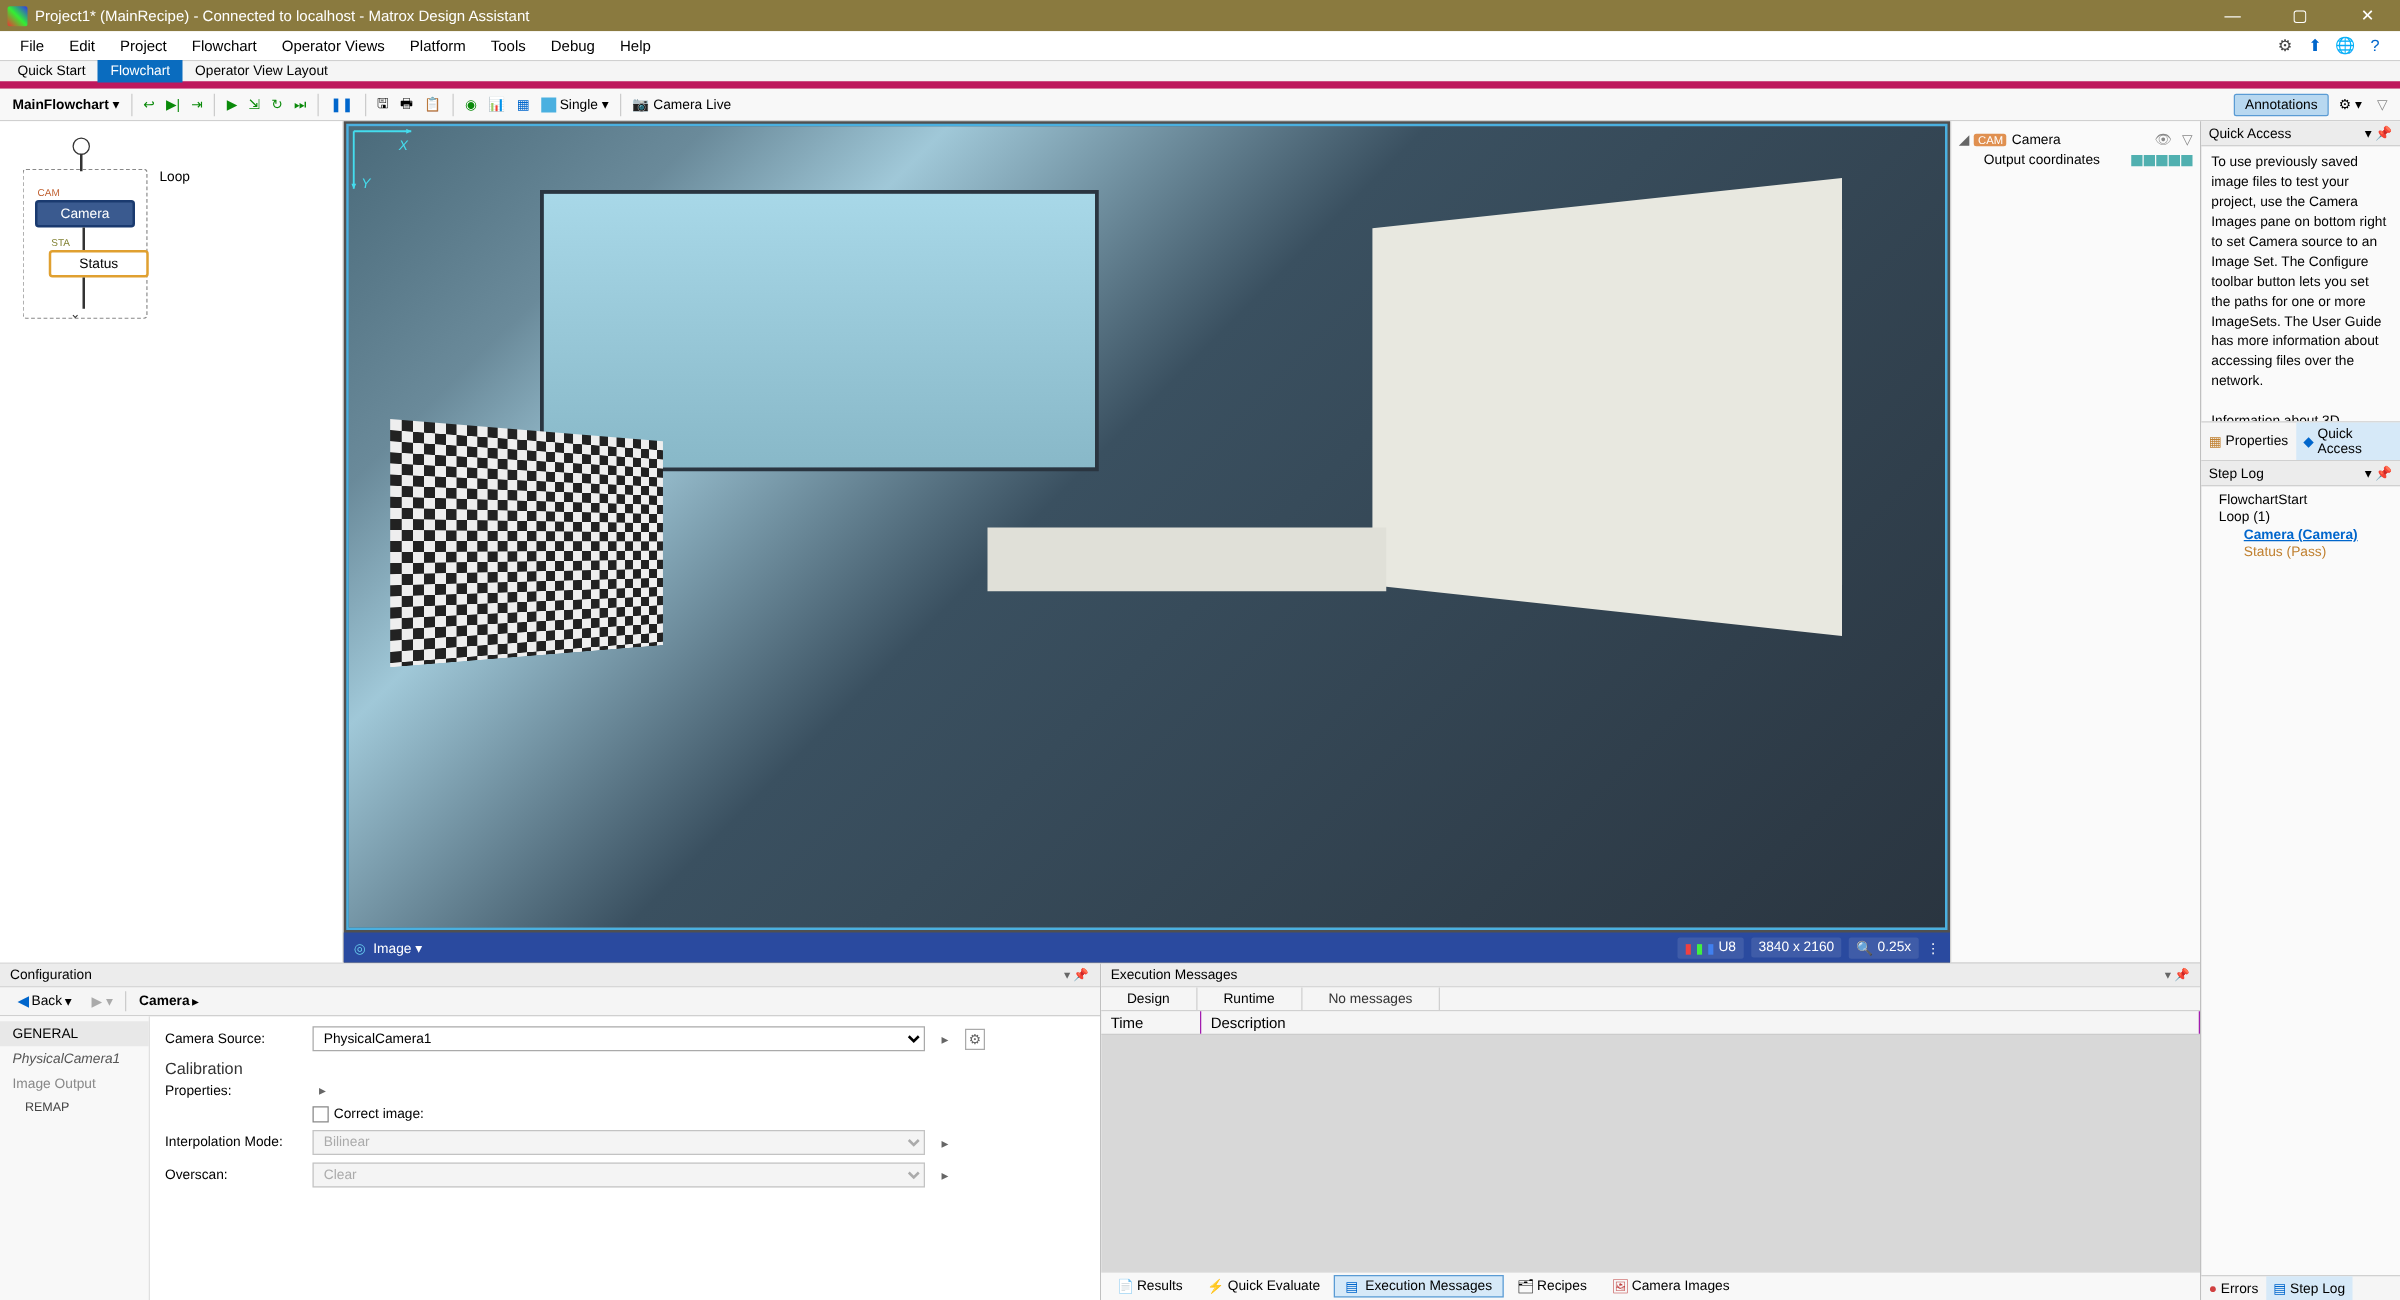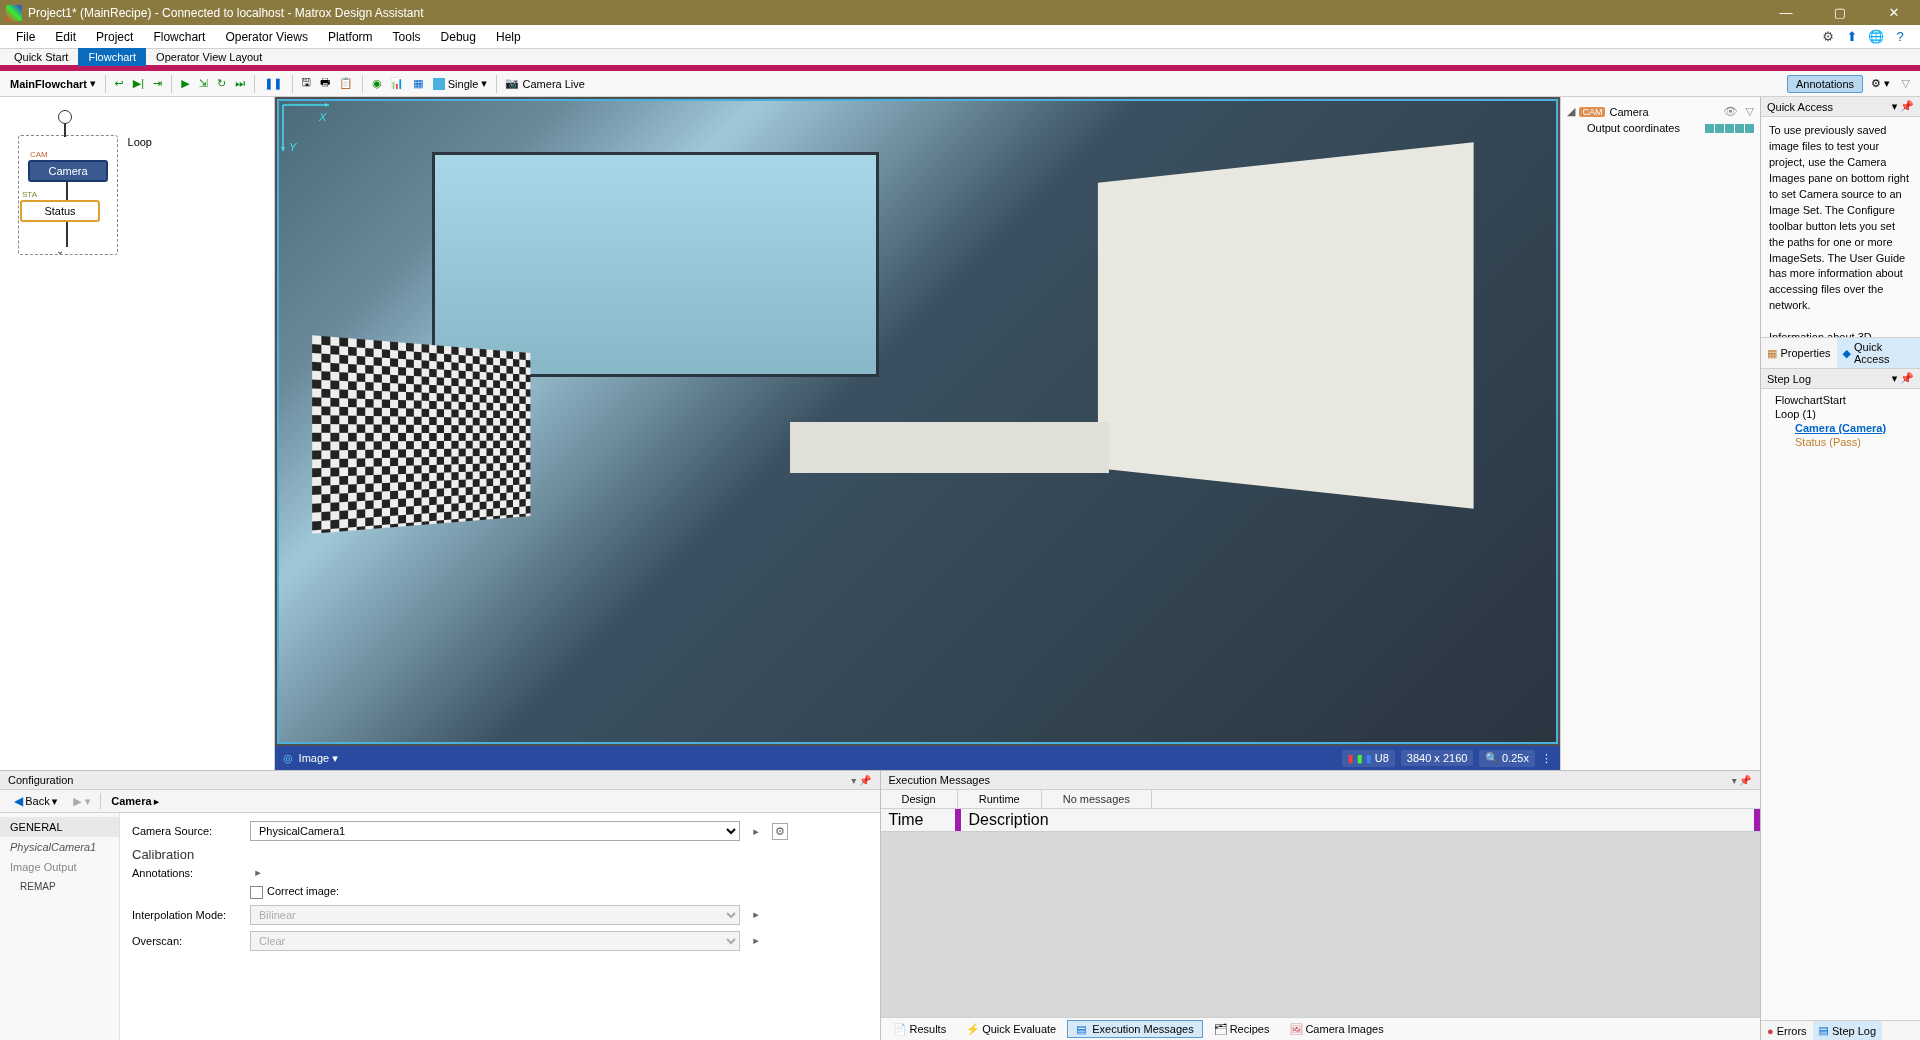--- a/index.html
+++ b/index.html
@@ -23,21 +23,21 @@
 .annotbtn { background:#b8d8f0; border:1px solid #5a9bd4; padding:2px 8px; font-size:11px; }
 .mainrow { flex:1; display:flex; min-height:0; }
 .leftcol { display:flex; flex-direction:column; flex:1; min-width:0;}
 .upper { flex:1; display:flex; min-height:0; }
 .flowpanel { width:275px; background:#fff; border-right:1px solid #d0d0d0; position:relative; padding:8px;}
 .flowchart { position:relative; width:100%; height:100%; }
 .loopbox { position:absolute; left:10px; top:30px; width:100px; height:120px; border:1px dashed #888; border-radius:3px; }
 .loopbox .looplabel { position:absolute; right:-35px; top:0; font-size:11px; }
 .node { position:absolute; width:80px; height:22px; border:1px solid #333; border-radius:3px; display:flex; align-items:center; justify-content:center; font-size:11px; }
 .node.camera { top:55px; left:20px; background:#3a5a8f; color:#fff; border:2px solid #1a3a6f; }
-.node.status { top:95px; left:12px; background:#fff; border:2px solid #e0a030; }
+.node.status { top:95px; left:31px; background:#fff; border:2px solid #e0a030; }
 .nodetag { position:absolute; font-size:8px; background:#fff; padding:0 2px; left:-2px; top:-12px; }
 .startcircle { position:absolute; left:50px; top:5px; width:14px; height:14px; border:1px solid #333; border-radius:50%; background:#fff;}
 .imgpanel { flex:1; background:#505050; display:flex; flex-direction:column; position:relative; }
 .imgview { flex:1; background: linear-gradient(135deg, #4a6a7a 0%, #6a8a9a 15%, #a0c8d8 25%, #3a5060 45%, #2a3540 100%); position:relative; border:2px solid #4ab0e0; margin:2px;}
 .imgview .xlabel { position:absolute; top:10px; left:40px; color:#44ddee; font-size:11px; font-style:italic;}
 .imgview .ylabel { position:absolute; top:40px; left:10px; color:#44ddee; font-size:11px; font-style:italic;}
 .imgview .axis-arrow { position:absolute; top:2px; left:2px; width:50px; height:50px; }
 .imgbar { height:24px; background:#2a4a9f; color:#fff; display:flex; align-items:center; padding:0 8px; font-size:11px; gap:6px;}
 .imgbar .spacer { flex:1; }
 .imgbar .pill { background:rgba(255,255,255,0.1); padding:2px 6px; border-radius:2px; display:flex; align-items:center; gap:3px;}
@@ -64,21 +64,21 @@
 .formrow select, .formrow input[type=text] { width:100%; font-size:11px; padding:2px 4px; border:1px solid #aaa; background:#fff;}
 .formrow select:disabled, .formrow input:disabled { background:#f0f0f0; color:#888;}
 .formrow .extra { width:16px; text-align:center; color:#666; cursor:pointer;}
 .section { font-size:13px; margin:6px 0 4px 0; color:#333;}
 .execpanel { flex:1; background:#fff; display:flex; flex-direction:column;}
 .exectabs { display:flex; background:#f5f5f5; border-bottom:1px solid #d0d0d0;}
 .exectab { padding:3px 21px; font-size:11px; cursor:pointer; border-right:1px solid #d0d0d0;}
 .exectab.msg { color:#333;}
 .exectable { flex:1; background:#d8d8d8; }
 .exectable .hdr { background:#f5f5f5; display:flex; border-bottom:1px solid #ccc;}
-.exectable .hcol { padding:2px 8px; font-size:16px; border-right:6px solid #a21caf;}
+.exectable .hcol { padding:2px 8px; font-size:12px; border-right:1px solid #a21caf;}
 .bottombtns { background:#f8f8f8; border-top:1px solid #d0d0d0; padding:2px 4px; display:flex; gap:2px;}
 .bbtn { padding:2px 8px; font-size:11px; display:flex; align-items:center; gap:4px; cursor:pointer; border:1px solid transparent;}
 .bbtn.active { background:#d6e9f8; border:1px solid #5a9bd4;}
 .bbtn .bico { width:12px; height:12px; display:inline-block;}
 .rightcol { width:160px; background:#fafafa; border-left:1px solid #c0c0c0; display:flex; flex-direction:column;}
 .qahdr { padding:3px 6px; font-size:11px; border-bottom:1px solid #d0d0d0; background:#ececec; display:flex; align-items:center;}
 .qabody { flex:0 0 auto; padding:6px 8px; font-size:11px; line-height:1.45; max-height:220px; overflow:hidden;}
 .qatabs { display:flex; border-top:1px solid #d0d0d0; border-bottom:1px solid #d0d0d0; background:#f5f5f5;}
 .qatab { padding:3px 6px; font-size:11px; display:flex; align-items:center; gap:3px; cursor:pointer;}
 .qatab.active { background:#d6e9f8;}
@@ -294,21 +294,21 @@
           </div>
           <div class="configform">
             <div class="formrow">
               <span class="lbl">Camera Source:</span>
               <span class="val"><select><option>PhysicalCamera1</option></select></span>
               <span class="extra">▸</span>
               <span class="extra" style="border:1px solid #aaa;padding:1px">⚙</span>
             </div>
             <div class="section">Calibration</div>
             <div class="formrow">
-              <span class="lbl">Annotations:</span>
+              <span class="lbl">Properties:</span>
               <span class="extra">▸</span>
             </div>
             <div class="formrow">
               <span class="lbl"></span>
               <span class="val"><span class="checkbox"></span><span>Correct image:</span></span>
             </div>
             <div class="formrow">
               <span class="lbl">Interpolation Mode:</span>
               <span class="val"><select disabled=""><option>Bilinear</option></select></span>
               <span class="extra">▸</span>

